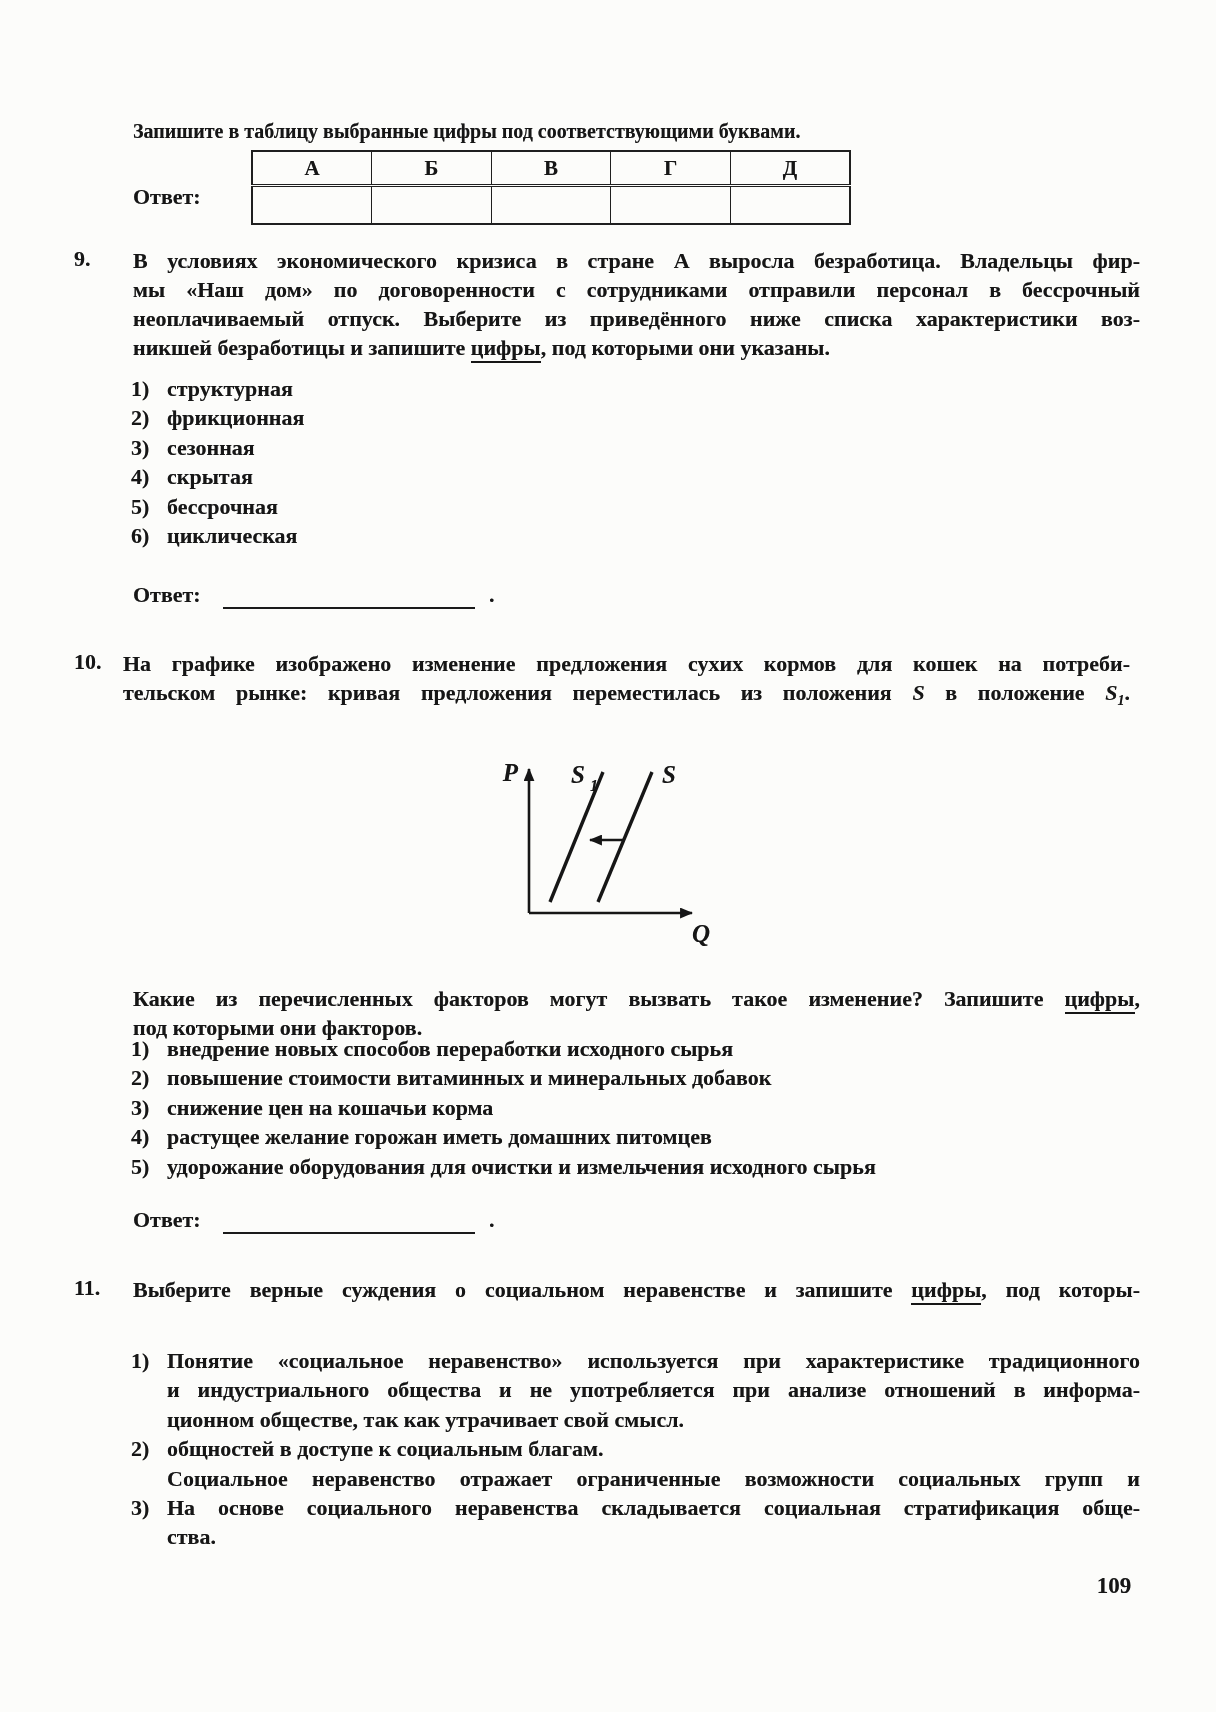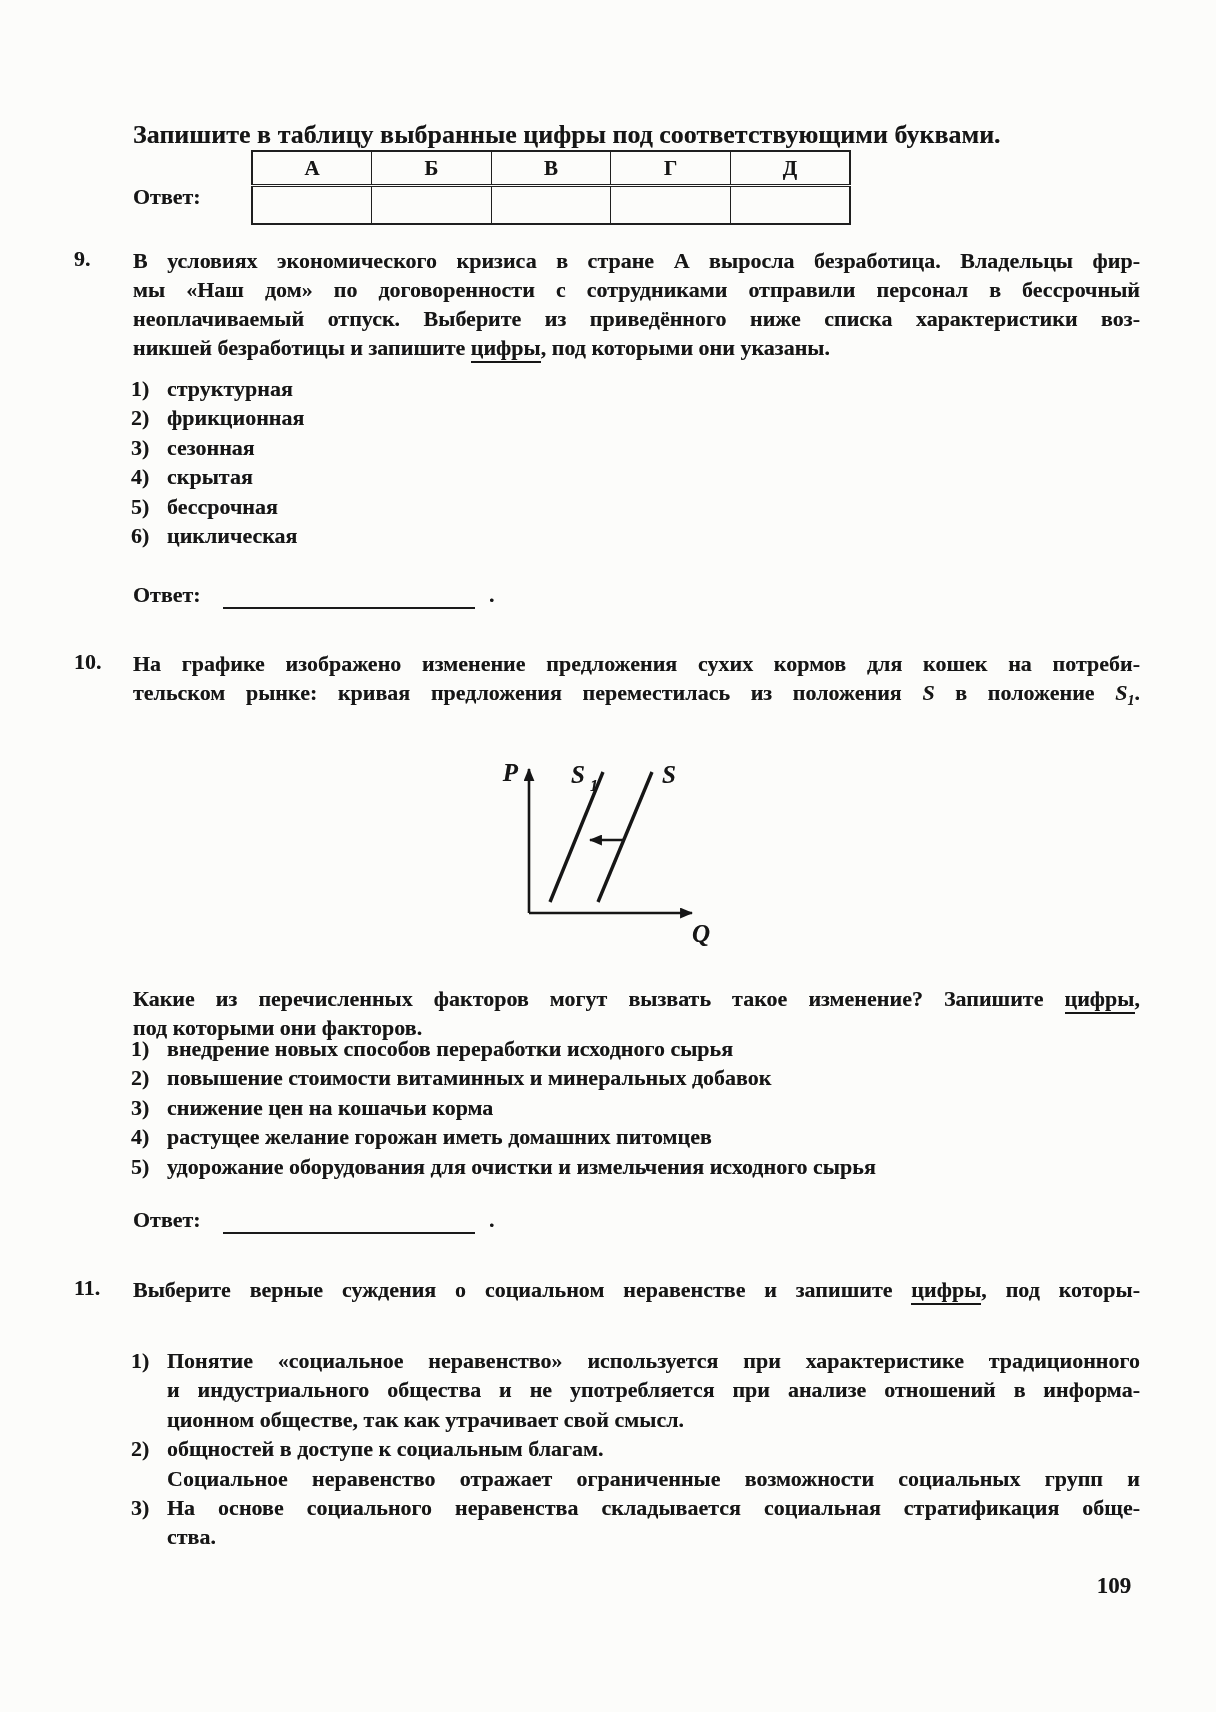--- a/index.html
+++ b/index.html
@@ -7,21 +7,21 @@
     position:relative; width:1216px; height:1712px;
     background:#fcfcfa; color:#161616;
     font-family:"Liberation Serif", serif; font-weight:700;
     overflow:hidden;
     text-shadow:0 0 0.5px rgba(20,20,20,0.45);
   }
   .abs { position:absolute; }
   .para { font-size:22px; line-height:29px; }
   .para .ln { text-align:justify; }
   .para .ln.j { text-align-last:justify; }
-  .instruction { font-size:26px; }
+  .instruction { font-size:20px; }
   .qnum { font-size:22px; }
   .u { border-bottom:2.2px solid #161616; padding-bottom:1px; }
   .var { font-style:italic; }
   sub.vs { font-size:14px; font-style:italic; }
 
   .opts { font-size:22px; line-height:29.4px; }
   .opt { display:flex; align-items:flex-start; }
   .opt .n { flex:0 0 36px; }
   .opt .t { flex:1; }
   .opt .t .ln { text-align:justify; }
@@ -112,21 +112,21 @@
   </div>
 
   <div class="abs ans" style="left:133px; top:582px; width:420px;">
     <span class="lbl">Ответ:</span>
     <span class="blank"></span>
     <span class="dot">.</span>
   </div>
 
   <div class="abs qnum" style="left:74px; top:649px;">10.</div>
 
-  <div class="abs para" style="left:133px; top:649px; width:1007px;">
+  <div class="abs para" style="left:123px; top:649px; width:1007px;">
     <div class="ln j">На графике изображено изменение предложения сухих кормов для кошек на потреби-</div>
     <div class="ln j"><span>тельском рынке: кривая предложения переместилась из положения </span><span class="var">S</span><span> в положение </span><span class="var">S</span><sub class="vs">1</sub><span>.</span></div>
   </div>
 
   <svg class="abs" style="left:440px; top:745px;" width="290" height="210" viewBox="0 0 290 210">
     <defs>
       <marker id="ah" viewBox="0 0 12 10" refX="11" refY="5" markerWidth="13" markerHeight="11" orient="auto" markerUnits="userSpaceOnUse">
         <path d="M0,0 L12,5 L0,10 Z" fill="#161616"></path>
       </marker>
     </defs>

